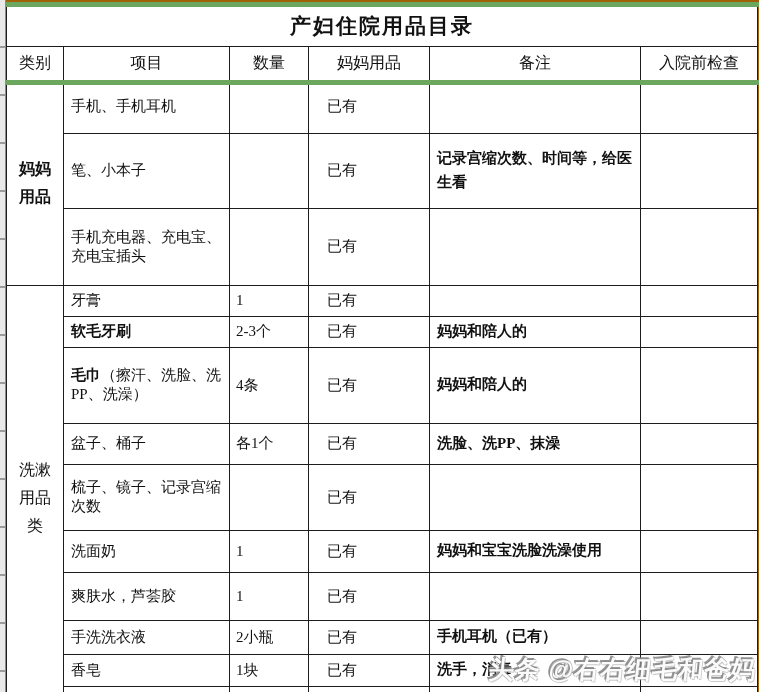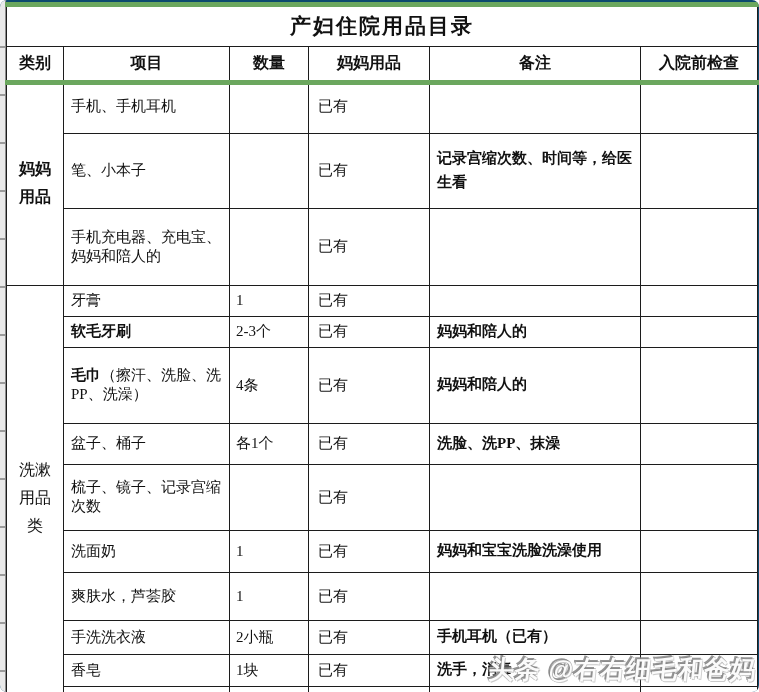--- a/index.html
+++ b/index.html
@@ -1,44 +1,44 @@
 <!DOCTYPE html>
 <html><head>
 <meta charset="utf-8">
 <style>
   html,body{margin:0;padding:0;background:#fff;}
   .screen{
-    position:relative;width:759px;height:692px;overflow:hidden;background:#0c4a6e;
-    font-family:"Liberation Serif","DejaVu Serif",serif;color:#111;border-radius:7px;
+    position:relative;width:759px;height:692px;overflow:hidden;background:#a16207;
+    font-family:"Liberation Serif","DejaVu Serif",serif;color:#111;
   }
   
   .rowstrip{
     position:absolute;left:0;top:0;width:5px;height:692px;background:#e9e9e9;
     border-right:1px solid #8d8d8d;
     background-image:repeating-linear-gradient(to bottom,transparent 0 46px,#9b9b9b 46px 48px);
   }
   table{
     position:absolute;left:6px;top:7px;width:751px;
     border-collapse:collapse;table-layout:fixed;
   }
   td,th{
     border:1px solid #1c1c1c;padding:2px 6px;font-size:15px;
     vertical-align:middle;overflow:hidden;word-break:break-word;font-weight:normal;
     background:#fff;
   }
   tr.title-row td{
     border-top:none;text-align:center;font-weight:bold;font-size:21px;letter-spacing:2px;
   }
-  th{text-align:center;font-weight:bold;font-size:16px;padding:2px 2px;}
+  th{text-align:center;font-weight:normal;font-size:16px;padding:2px 2px;}
   td.cat{
     text-align:center;font-size:16px;line-height:1.75;padding:2px 11px;word-break:break-all;
   }
   td.item{padding-left:7px;}
   td.qty{padding-left:6px;}
-  td.status{padding-left:9px;}
+  td.status{padding-left:18px;}
   td.remark{padding-left:7px;line-height:1.55;font-weight:bold;}
   .bold{font-weight:bold;}
   
   .bar{position:absolute;left:5px;right:0;height:5px;background:#6ba75e;}
   .bar-top{top:2px;}
   .bar-header{top:80px;}
   
   .watermark{
     position:absolute;right:3px;bottom:6px;white-space:nowrap;
     font-family:"Liberation Sans","DejaVu Sans",sans-serif;
@@ -89,21 +89,21 @@
       <td class="check"></td>
     </tr>
     <tr style="height:75px">
       <td class="item">笔、小本子</td>
       <td class="qty"></td>
       <td class="status">已有</td>
       <td class="remark">记录宫缩次数、时间等，给医生看</td>
       <td class="check"></td>
     </tr>
     <tr style="height:77px">
-      <td class="item">手机充电器、充电宝、妈妈和陪人的</td>
+      <td class="item">手机充电器、充电宝、充电宝插头</td>
       <td class="qty"></td>
       <td class="status">已有</td>
       <td class="remark"></td>
       <td class="check"></td>
     </tr>
 
     <tr style="height:31px">
       <td class="cat" rowspan="10"><span>洗漱用品类</span></td>
       <td class="item">牙膏</td>
       <td class="qty">1</td>

